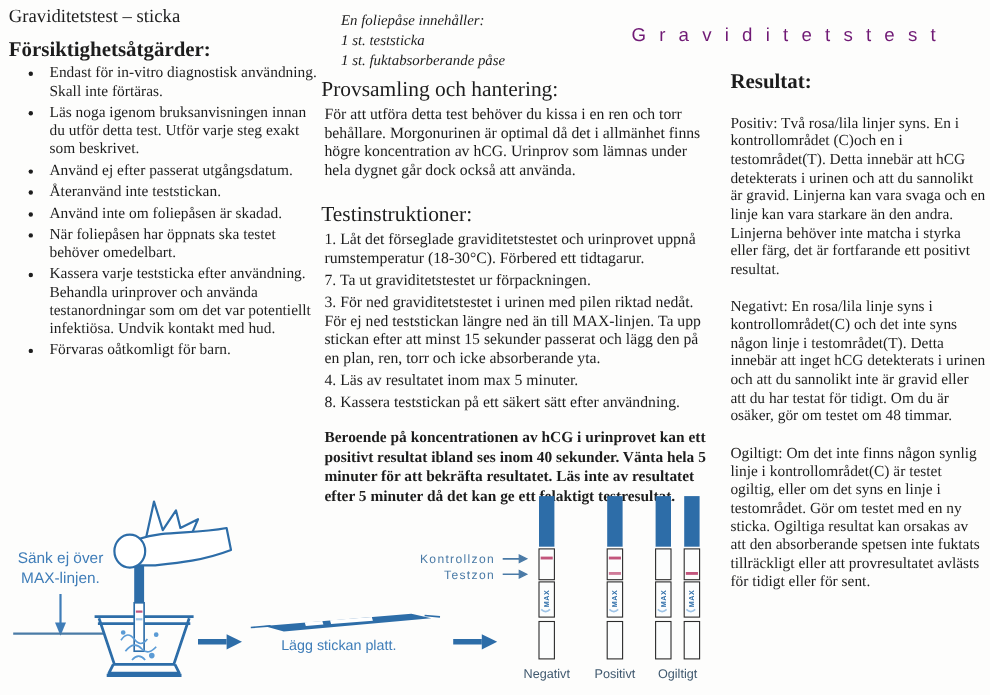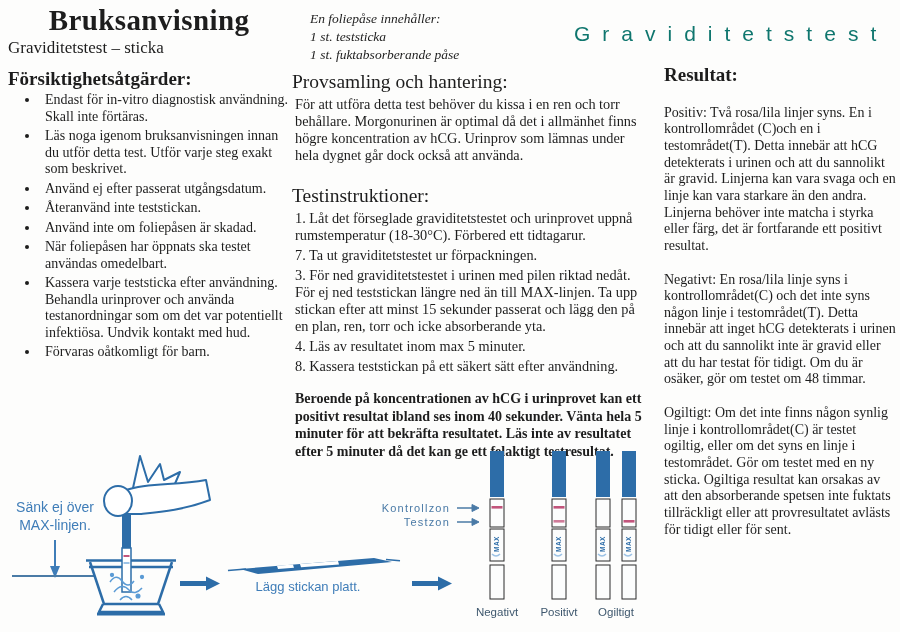--- a/index.html
+++ b/index.html
@@ -21,21 +21,21 @@
   ul.precautions { margin:2px 0 0; padding-left:32px; font-size:14px; line-height:1.18; }
   ul.precautions li { margin-bottom:3px; padding-left:5px; }
 
   
   .pouch { position:absolute; left:310px; top:10px; font-style:italic; font-size:13.5px; line-height:1.32; }
 
   
   .brand {
     position:absolute; left:574px; top:22px;
     font-family:"Liberation Sans", sans-serif;
-    font-size:21px; letter-spacing:12px; color:#0f766e; white-space:nowrap;
+    font-size:17px; letter-spacing:12px; color:#701a75; white-space:nowrap;
   }
 
   
   .col-mid { left:292px; top:70px; width:362px; font-size:14.3px; line-height:1.19; }
   .light-head { font-size:19.5px; font-weight:400; margin:0 0 3px; }
   .col-mid p { margin:3px; }
   .mt { margin-top:20px; }
   .note { font-weight:700; margin-top:15px !important; font-size:14px; line-height:1.25; }
 
   
@@ -51,30 +51,29 @@
   .dg-result-label { fill:#3f586e; font-size:11.5px; }
   .dg-max-label { fill:#2d6da8; font-size:6.5px; font-weight:700; letter-spacing:.5px; }
   .dg-flat-label { fill:#3f7db8; font-size:13px; }
 </style>
 </head>
 <body>
 
 <div class="page">
 
   <section class="col col-left">
-    <h1 class="title">Bruksanvisning</h1>
     <div class="subtitle">Graviditetstest – sticka</div>
     <h2 class="bold-head">Försiktighetsåtgärder:</h2>
     <ul class="precautions">
         <li>Endast för in-vitro diagnostisk användning. Skall inte förtäras.</li>
         <li>Läs noga igenom bruksanvisningen innan du utför detta test. Utför varje steg exakt som beskrivet.</li>
         <li>Använd ej efter passerat utgångsdatum.</li>
         <li>Återanvänd inte teststickan.</li>
         <li>Använd inte om foliepåsen är skadad.</li>
-        <li>När foliepåsen har öppnats ska testet användas omedelbart.</li>
+        <li>När foliepåsen har öppnats ska testet behöver omedelbart.</li>
         <li>Kassera varje teststicka efter användning. Behandla urinprover och använda testanordningar som om det var potentiellt infektiösa. Undvik kontakt med hud.</li>
         <li>Förvaras oåtkomligt för barn.</li>
       </ul>
   </section>
 
   <aside class="pouch">
     <div>En foliepåse innehåller:</div>
     <div>
         <div>1 st. teststicka</div>
         <div>1 st. fuktabsorberande påse</div>

